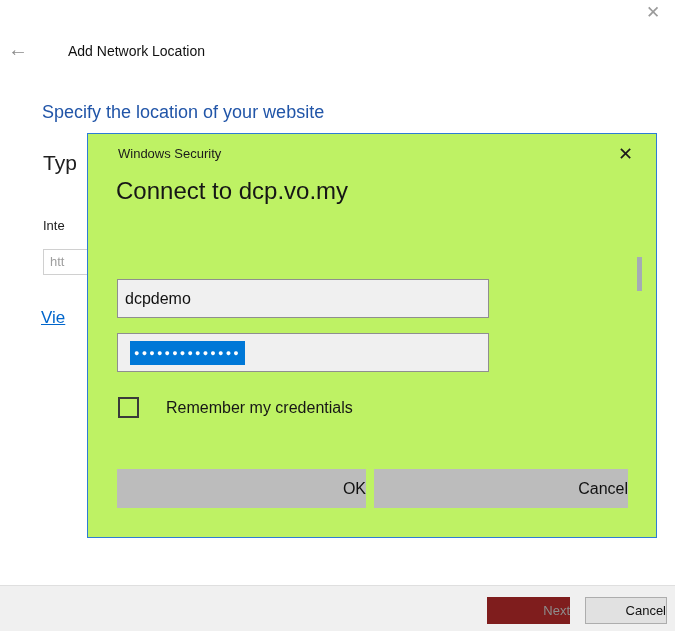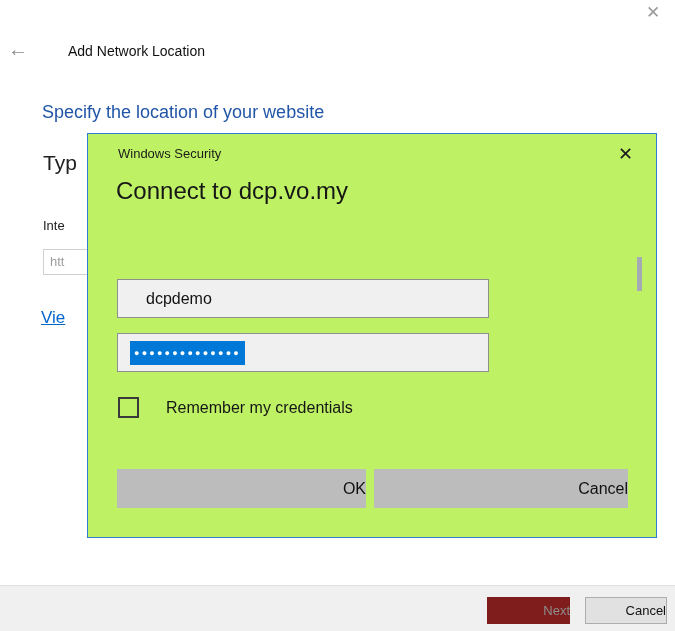--- a/index.html
+++ b/index.html
@@ -44,21 +44,21 @@
     background:#bef264; border:1px solid #2e7cd6; z-index:10;margin-left:20px;
   }
   .modal .abs { position:absolute; }
   .dlg-title { left:30px; top:12px; font-size:13px; color:#1b1b1b; }
   .dlg-close { left:530px; top:9px; font-size:18px; color:#1b1b1b; cursor:default; }
   .dlg-heading { left:28px; top:43px; font-size:24px; font-weight:400; color:#161616; }
   .dlg-message { left:29px; top:103px; font-size:16px; color:#1d1d1d; }
   .field {
     left:29px; width:372px; height:39px;
     background:#f0f0f0; border:1px solid #8f8f8f;
-    font-size:16px; color:#111111; line-height:37px; padding-left:28px;
+    font-size:16px; color:#111111; line-height:37px; padding-left:7px;
   }
   .field-user { top:145px; }
   .field-pass { top:199px; padding-left:0; }
   .pass-selection {
     display:inline-block; vertical-align:top; margin-left:12px; margin-top:7px;
     height:24px; line-height:24px; padding:0 4px;
     background:#0078d7; color:#ffffff;
     font-size:9px; letter-spacing:2.2px; white-space:nowrap;
   }
   .checkbox {

